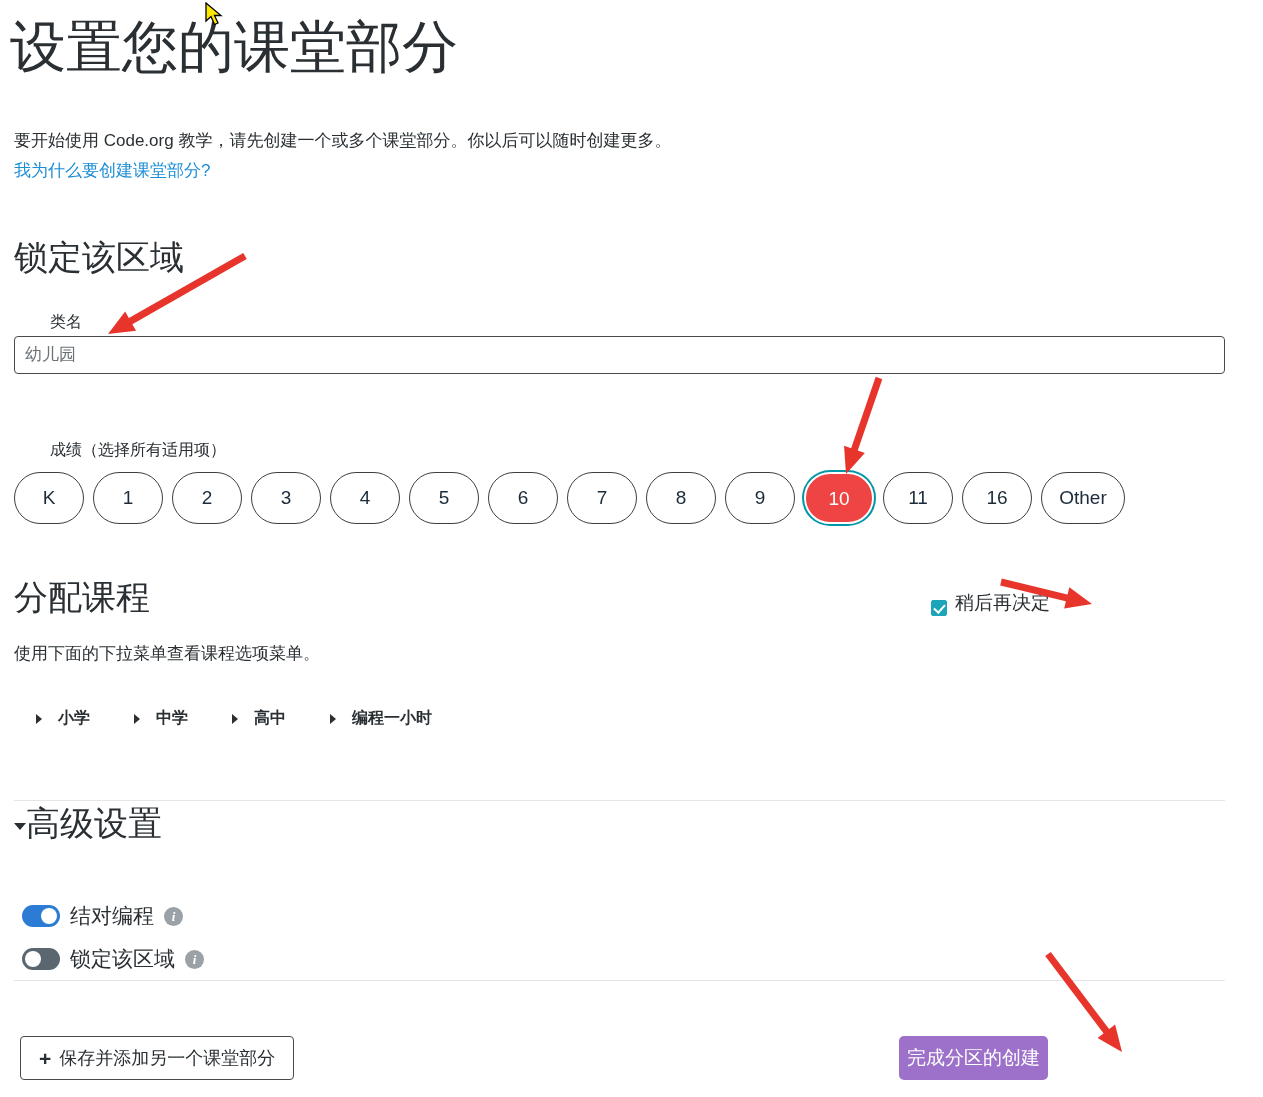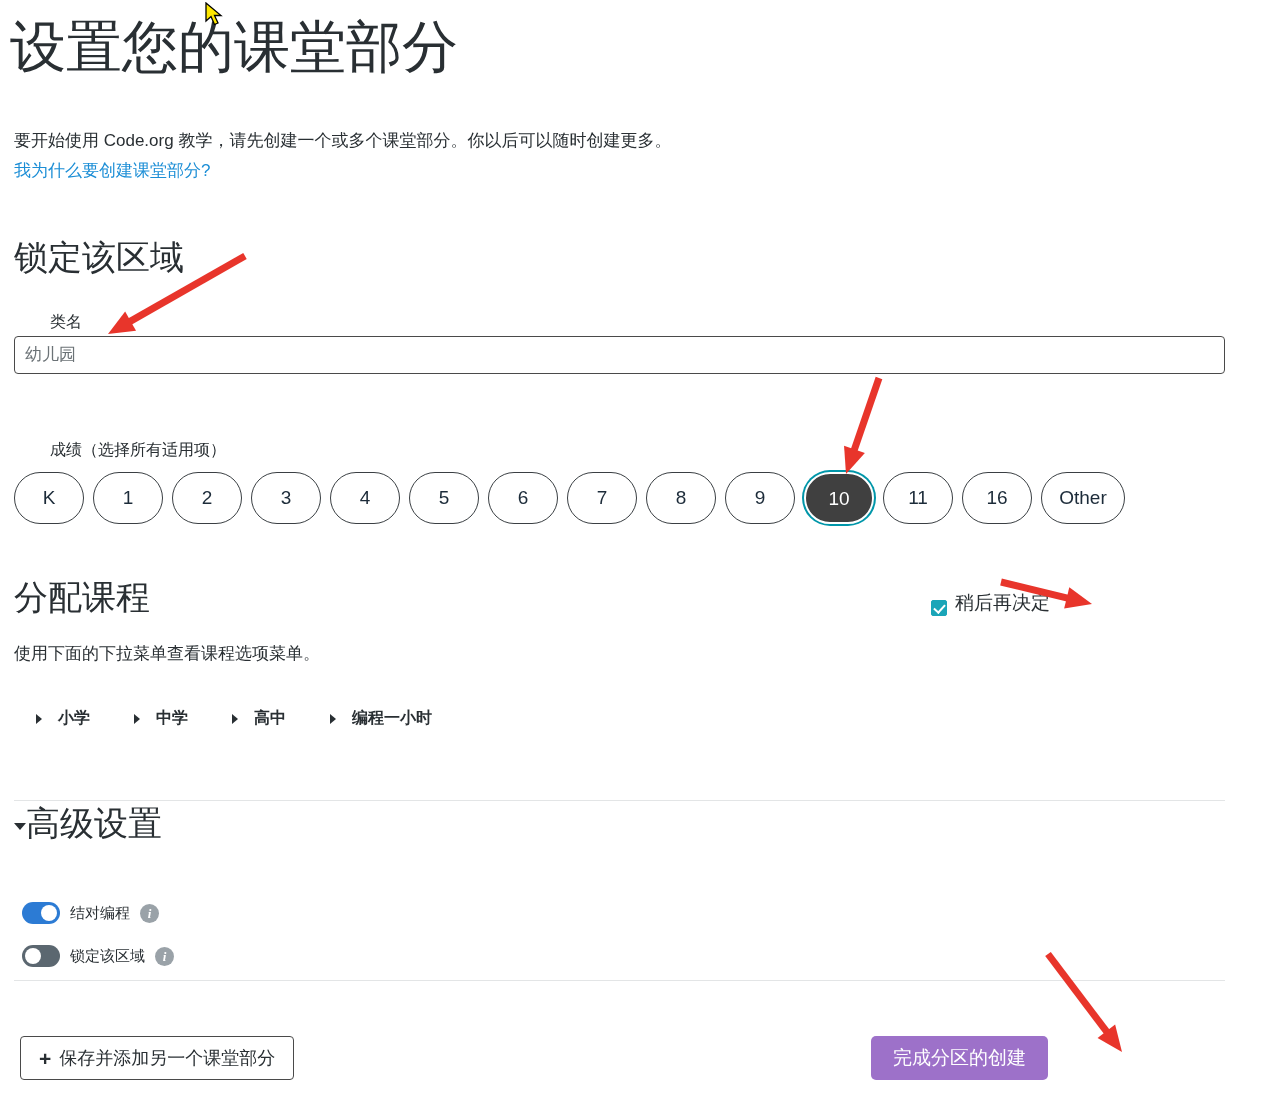--- a/index.html
+++ b/index.html
@@ -61,21 +61,21 @@
   }
   .grade-pill {
     min-width: 70px; height: 52px; padding: 0 14px;
     border: 1px solid #3a3f43; border-radius: 26px;
     background: #ffffff; color: #1c2b39;
     font-family: "Liberation Sans", "DejaVu Sans", sans-serif;
     font-size: 19px; line-height: 50px; text-align: center;
     cursor: pointer; user-select: none;
   }
   .grade-pill.selected {
-    background: #404040; border: 2px solid #ffffff; color: #ffffff;
+    background: #ef4444; border: 2px solid #ffffff; color: #ffffff;
     box-shadow: 0 0 0 2px #0096a9;
   }
   .grade-pill.wide { min-width: 84px; }
 
   
   .assign-desc {
     position: absolute; left: 14px; top: 642px;
     font-size: 17px; color: #292f33; white-space: nowrap;
   }
   .course-row {
@@ -148,21 +148,21 @@
     position: relative; flex: 0 0 auto; cursor: pointer;
   }
   .switch.on  { background: #2c7bd4; }
   .switch.off { background: #5b6770; }
   .switch .knob {
     position: absolute; top: 3px; width: 16px; height: 16px;
     border-radius: 50%; background: #ffffff;
   }
   .switch.on  .knob { right: 3px; }
   .switch.off .knob { left: 3px; }
-  .toggle-label { font-size: 15px; color: #292f33; }
+  .toggle-label { font-size: 21px; color: #292f33; }
   .info-icon {
     width: 19px; height: 19px; border-radius: 50%;
     background: #9aa2a8; color: #ffffff;
     font-size: 13px; font-weight: bold; font-style: italic;
     line-height: 19px; text-align: center;
     font-family: "Liberation Serif", serif;
     flex: 0 0 auto; cursor: pointer;
   }
 
   
@@ -171,21 +171,21 @@
     height: 44px; padding: 0 18px;
     border: 1px solid #4a4a4a; border-radius: 4px;
     background: #ffffff; color: #292f33;
     font-family: "Liberation Sans", "DejaVu Sans", sans-serif;
     font-size: 18px; cursor: pointer;
     display: flex; align-items: center; gap: 8px;
   }
   .plus-icon { font-size: 21px; font-weight: bold; line-height: 1; }
   .btn-finish {
     position: absolute; right: 40px; top: 1036px;
-    height: 44px; padding: 0 22px;
+    height: 44px; padding: 0 8px;
     border: none; border-radius: 5px;
     background: #9d71c9; color: #ffffff;
     font-family: "Liberation Sans", "DejaVu Sans", sans-serif;
     font-size: 19px; cursor: pointer;
   }
 
   
   .arrow-layer {
     position: absolute; left: 0; top: 0;
     width: 1263px; height: 1097px; pointer-events: none;

